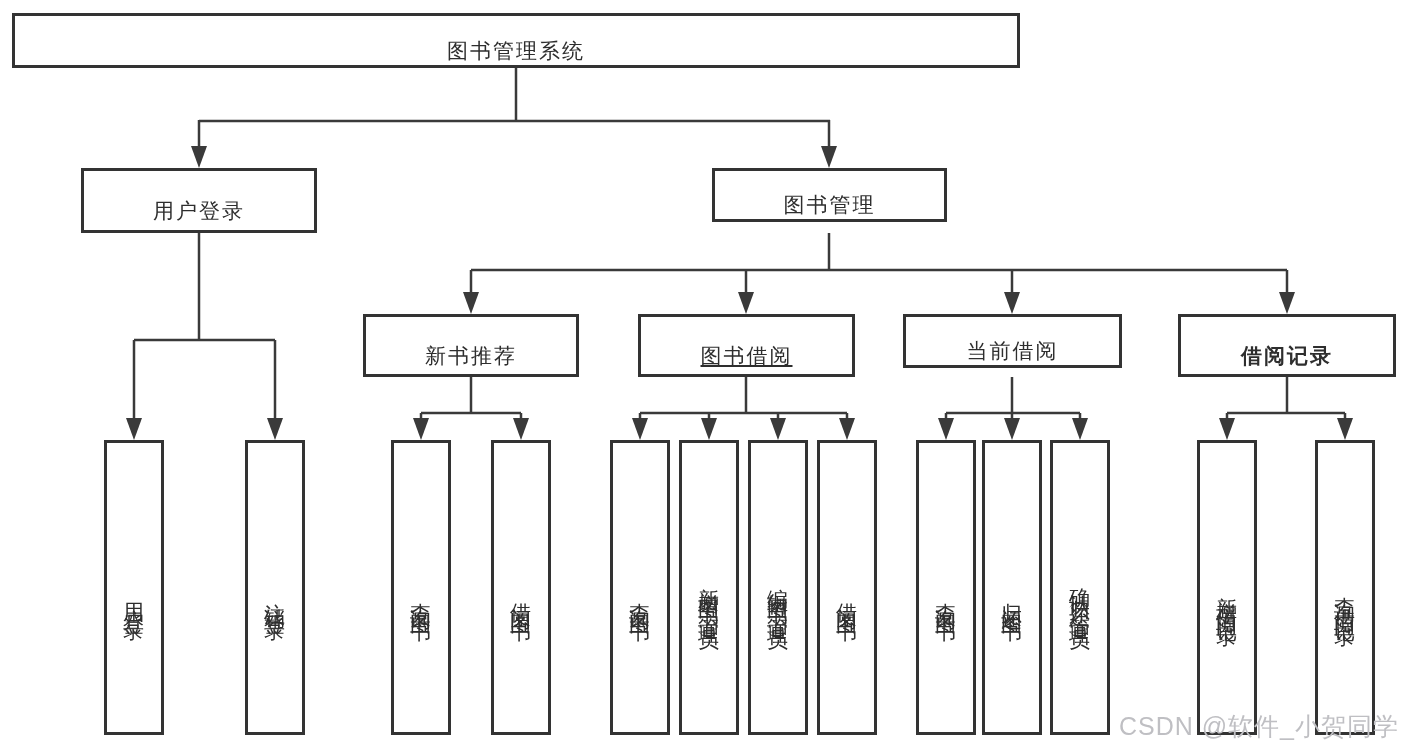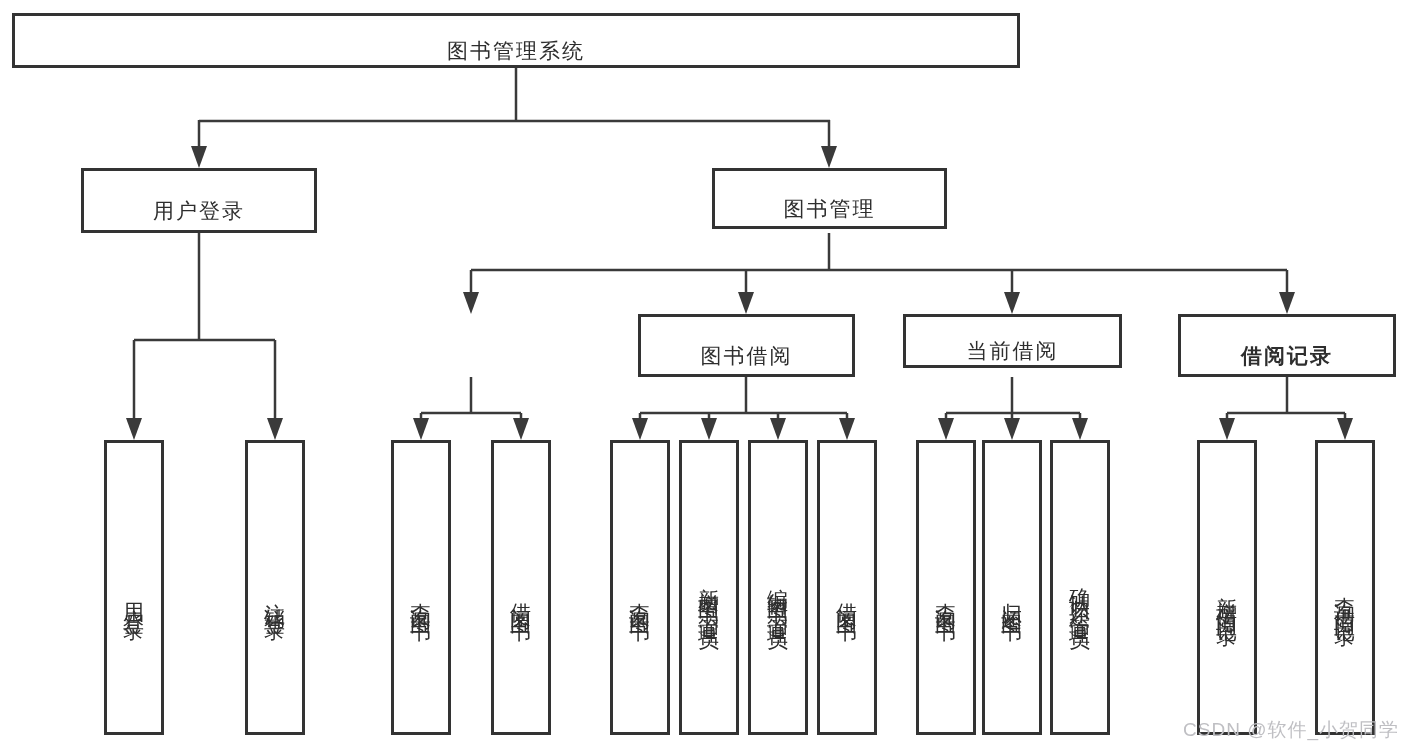--- a/index.html
+++ b/index.html
@@ -39,21 +39,21 @@
     writing-mode:vertical-rl;
     text-orientation:mixed;
     letter-spacing:6px;
     font-size:21px;
     line-height:1;
     white-space:normal;
   }
   .watermark{
     position:absolute;
     right:6px;bottom:4px;
-    font-size:19px;
+    font-size:25px;
     color:var(--wm);
     letter-spacing:1px;
     white-space:nowrap;
   }
 </style>
 </head>
 <body>
 
 <div class="canvas">
 
@@ -119,25 +119,28 @@
     <path class="a" d="M1337 418 L1353 418 L1345 440 Z"></path>
   </svg>
 
   <div class="node" style="left:12px;top:13px;width:1008px;height:55px;">
     <span class="lbl">图书管理系统</span>
   </div>
 
   <div class="node" style="left:81px;top:168px;width:236px;height:65px;">
     <span class="lbl">用户登录</span>
   </div>
-  <div class="node" style="left:712px;top:168px;width:235px;height:61px;">
+  <div class="node" style="left:712px;top:168px;width:235px;height:54px;">
     <span class="lbl">图书管理</span>
   </div>
 
-  <div class="node" style="left:638px;top:314px;width:217px;height:63px;">
+  <div class="node" style="left:363px;top:314px;width:216px;height:63px;">
+    <span class="lbl">新书推荐</span>
+  </div>
+  <div class="node" style="left:638px;top:314px;width:217px;height:63px;text-decoration:underline;">
     <span class="lbl">图书借阅</span>
   </div>
   <div class="node" style="left:903px;top:314px;width:219px;height:54px;">
     <span class="lbl">当前借阅</span>
   </div>
   <div class="node" style="left:1178px;top:314px;width:218px;height:63px;font-weight:bold;">
     <span class="lbl">借阅记录</span>
   </div>
 
   <div class="node v" style="left:104px;top:440px;width:60px;height:295px;">

